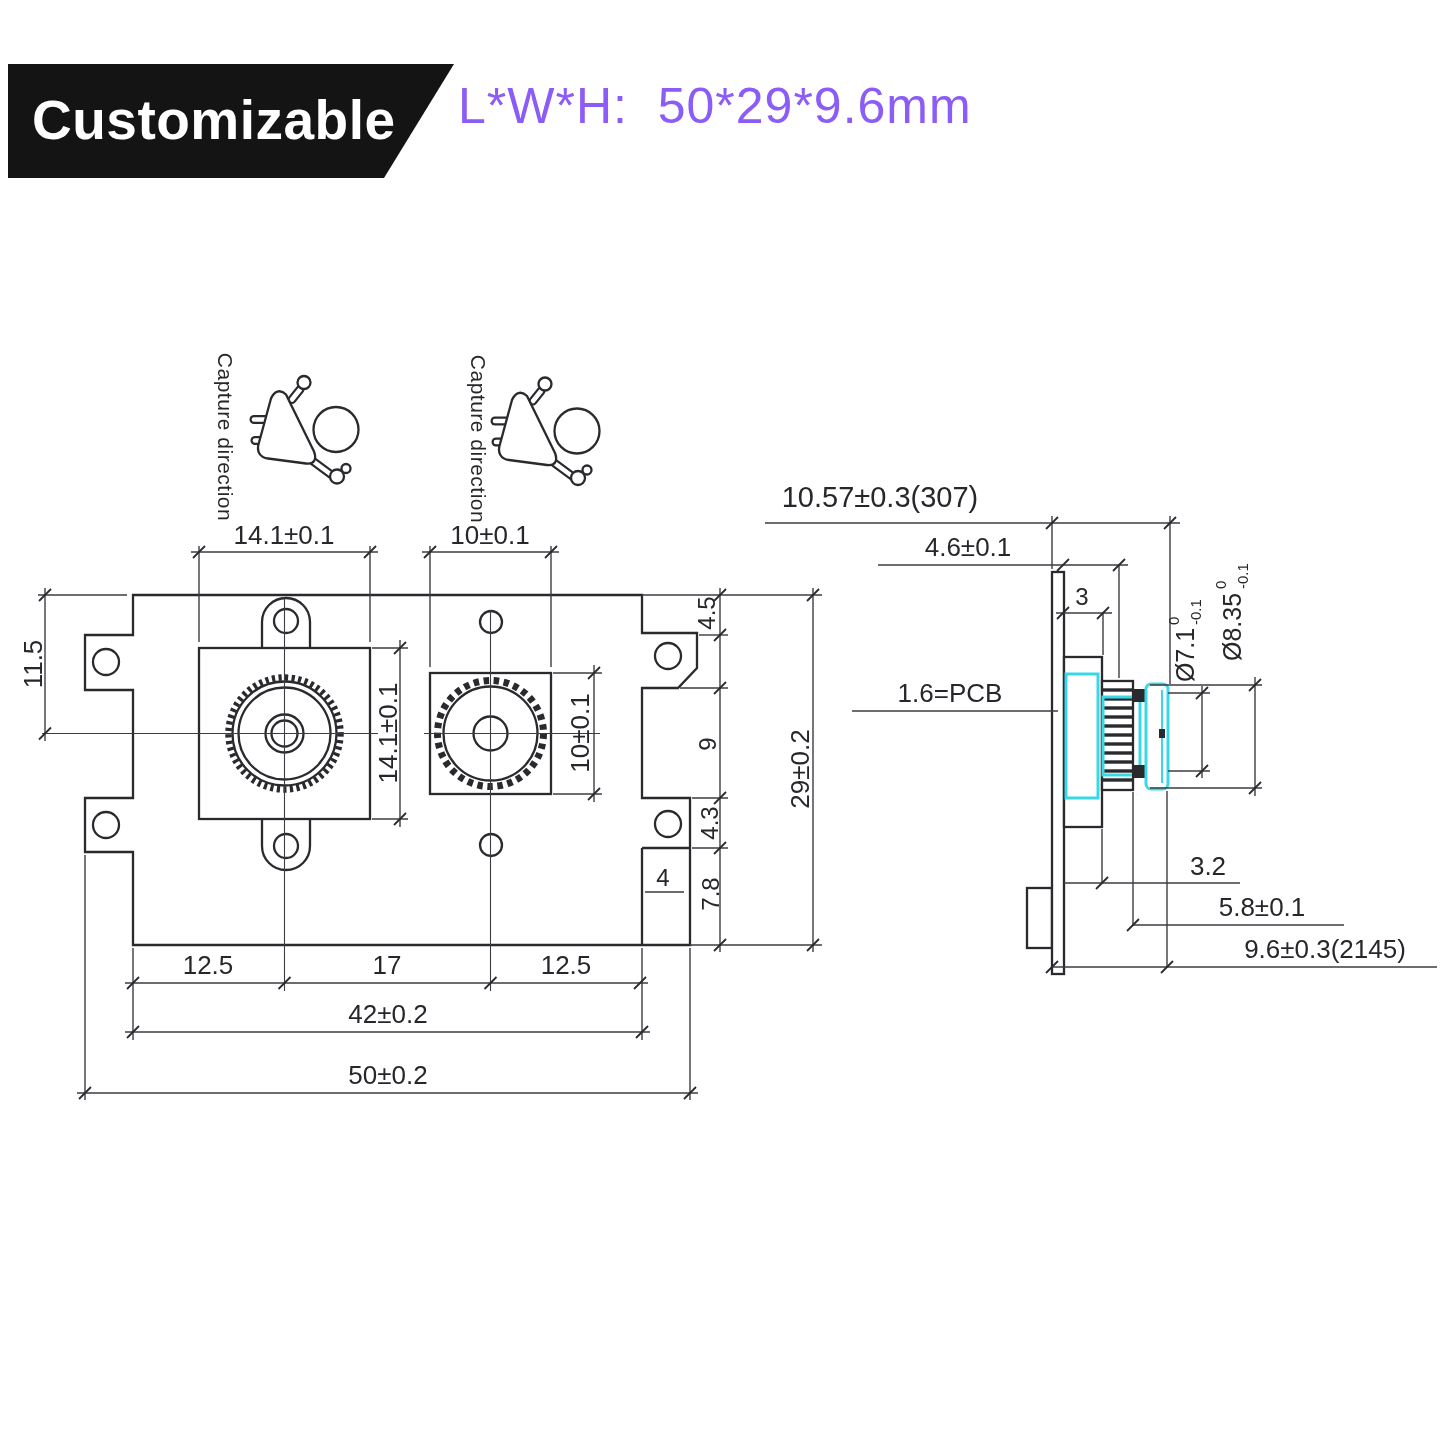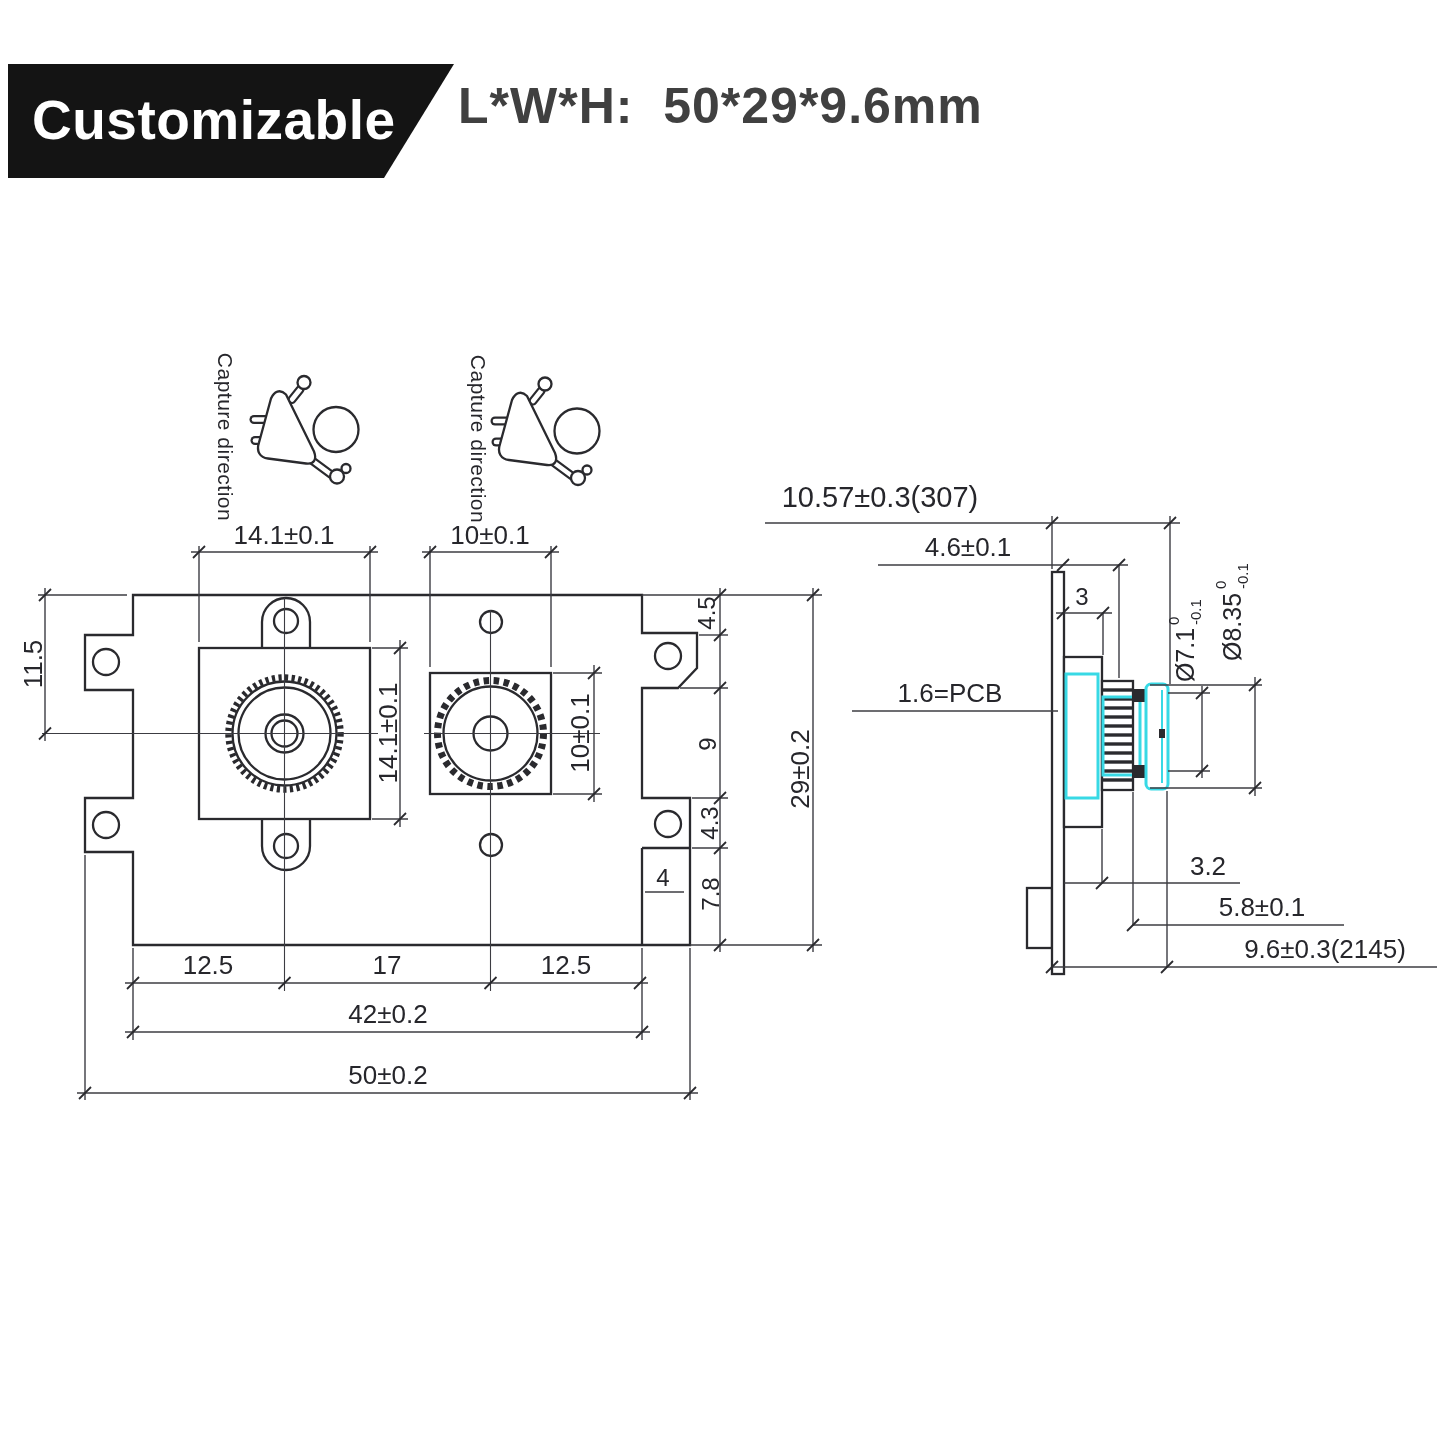--- a/index.html
+++ b/index.html
@@ -3,21 +3,21 @@
 <meta charset="utf-8">
 <style>
   html,body{margin:0;padding:0;background:#fff;}
   .stage{position:relative;width:1440px;height:1440px;background:#ffffff;overflow:hidden;
          font-family:"Liberation Sans",sans-serif;}
   .badge{position:absolute;left:8px;top:44px;width:446px;height:114px;background:#141414;
          clip-path:polygon(0 0,100% 0,calc(100% - 70px) 100%,0 100%);
          color:#fff;font-size:55px;font-weight:700;line-height:112px;padding-left:24px;
          box-sizing:border-box;letter-spacing:0.5px;margin-top:20px;}
   .size-line{position:absolute;left:458px;top:56px;height:100px;line-height:100px;
-         font-size:50px;font-weight:700;color:#404040;white-space:pre;letter-spacing:1px;}
+         font-size:50px;font-weight:400;color:#8b5cf6;white-space:pre;letter-spacing:1px;}
   svg{position:absolute;left:0;top:0;}
   svg text{font-family:"Liberation Sans",sans-serif;fill:#26262b;}
   .edge{fill:#ffffff;stroke:#2a2a2e;stroke-width:2.3;}
   .edge2{fill:none;stroke:#2a2a2e;stroke-width:2.3;}
   .thin{stroke:#3c3c42;stroke-width:1.4;fill:none;}
   .cl{stroke:#3c3c42;stroke-width:1.1;fill:none;}
   .tick{stroke:#2a2a2e;stroke-width:1.8;}
   .cyan{fill:none;stroke:#38d9e5;stroke-width:3;}
   .dim{font-size:26px;text-anchor:middle;}
   .dimS{font-size:24px;text-anchor:middle;}

